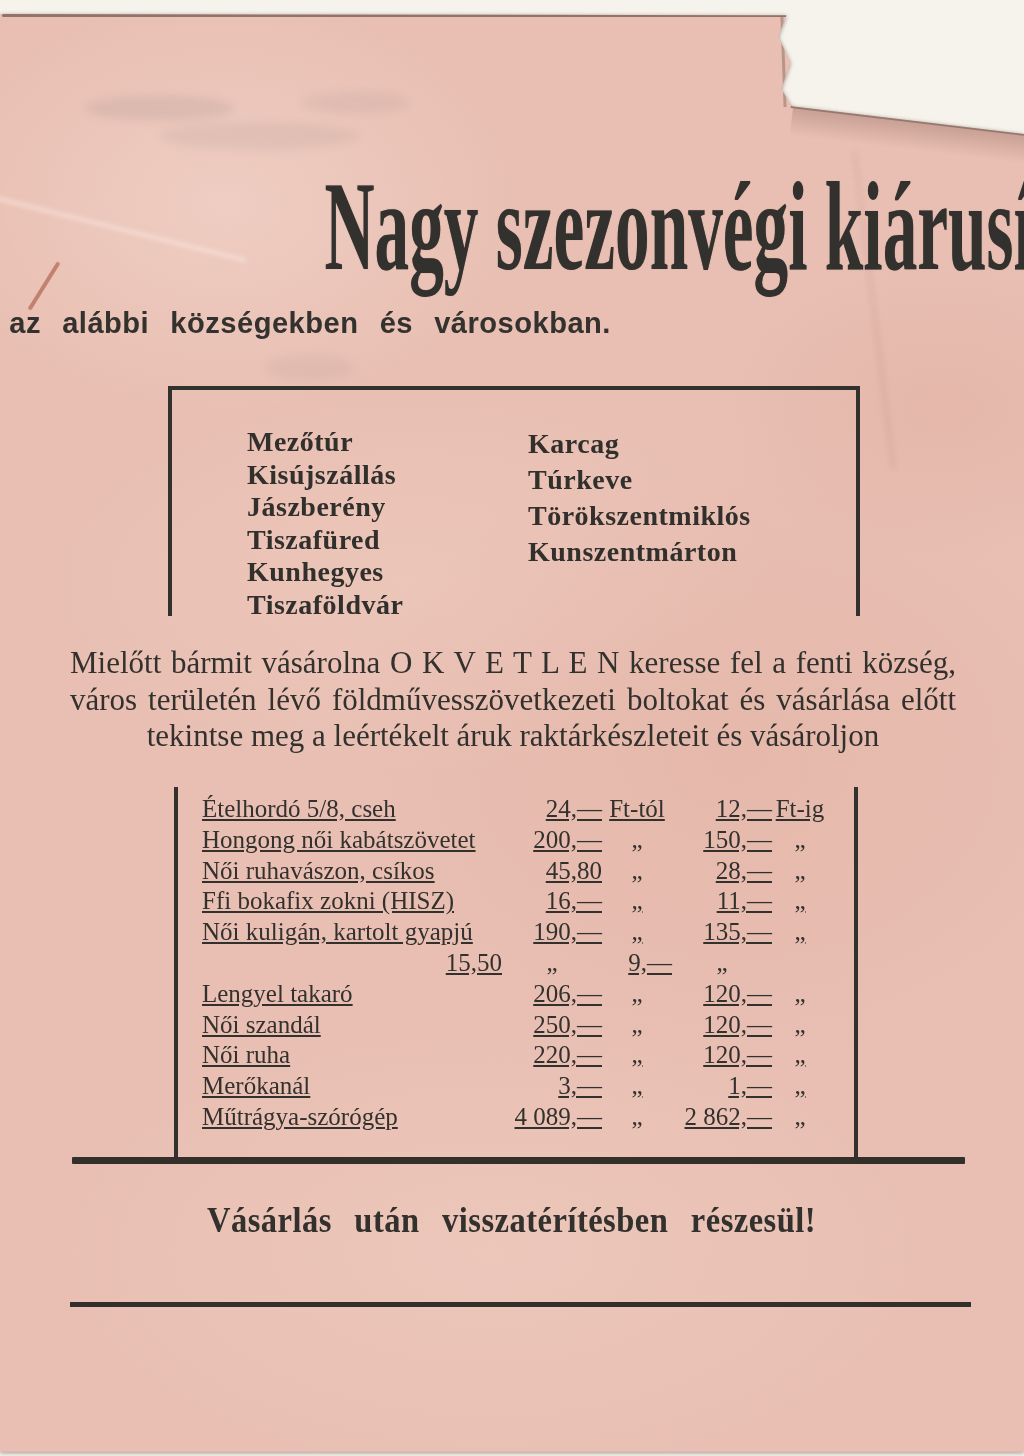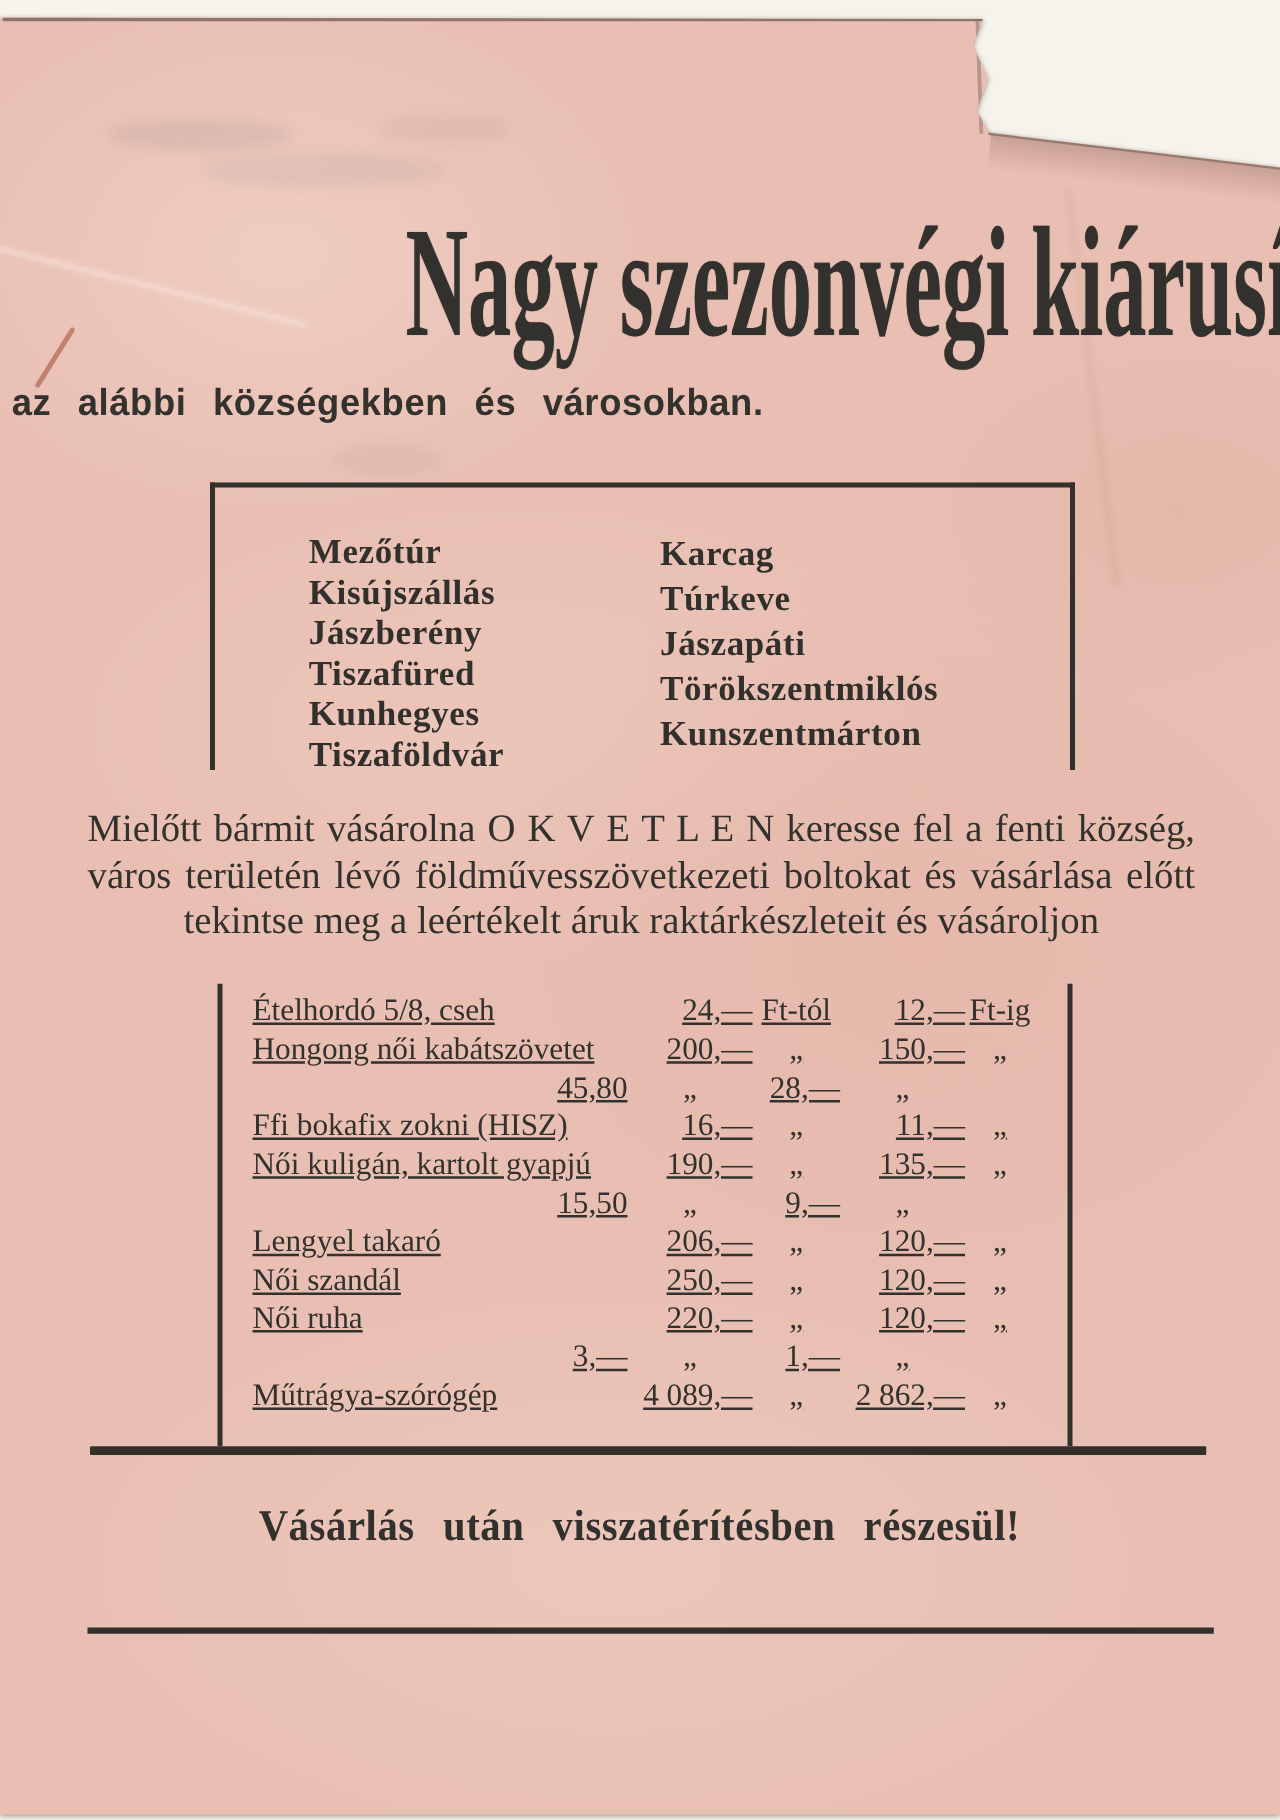--- a/index.html
+++ b/index.html
@@ -92,21 +92,20 @@
           <div>Mezőtúr</div>
           <div>Kisújszállás</div>
           <div>Jászberény</div>
           <div>Tiszafüred</div>
           <div>Kunhegyes</div>
           <div>Tiszaföldvár</div>
         </div>
         <div class="towns-col right">
           <div>Karcag</div>
           <div>Túrkeve</div>
-          <div>Jászapáti</div>
           <div>Törökszentmiklós</div>
           <div>Kunszentmárton</div>
         </div>
       </div>
 
       <div class="notice">
         <div class="jline">Mielőtt bármit vásárolna O K V E T L E N keresse fel a fenti község,</div>
         <div class="jline">város területén lévő földművesszövetkezeti boltokat és vásárlása előtt</div>
         <div class="cline">tekintse meg a leértékelt áruk raktárkészleteit és vásároljon</div>
       </div>
@@ -120,20 +119,21 @@
           <span class="unit">Ft-ig</span>
         </div>
         <div class="prow">
           <span class="item">Hongong női kabátszövetet</span>
           <span class="num">200,—</span>
           <span class="unit">„</span>
           <span class="num">150,—</span>
           <span class="unit">„</span>
         </div>
         <div class="prow">
+          <span class="item">Női ruhavászon, csíkos</span>
           <span class="num">45,80</span>
           <span class="unit">„</span>
           <span class="num">28,—</span>
           <span class="unit">„</span>
         </div>
         <div class="prow">
           <span class="item">Ffi bokafix zokni (HISZ)</span>
           <span class="num">16,—</span>
           <span class="unit">„</span>
           <span class="num">11,—</span>
@@ -167,20 +167,21 @@
           <span class="unit">„</span>
         </div>
         <div class="prow">
           <span class="item">Női ruha</span>
           <span class="num">220,—</span>
           <span class="unit">„</span>
           <span class="num">120,—</span>
           <span class="unit">„</span>
         </div>
         <div class="prow">
+          <span class="item">Merőkanál</span>
           <span class="num">3,—</span>
           <span class="unit">„</span>
           <span class="num">1,—</span>
           <span class="unit">„</span>
         </div>
         <div class="prow">
           <span class="item">Műtrágya-szórógép</span>
           <span class="num">4 089,—</span>
           <span class="unit">„</span>
           <span class="num">2 862,—</span>

